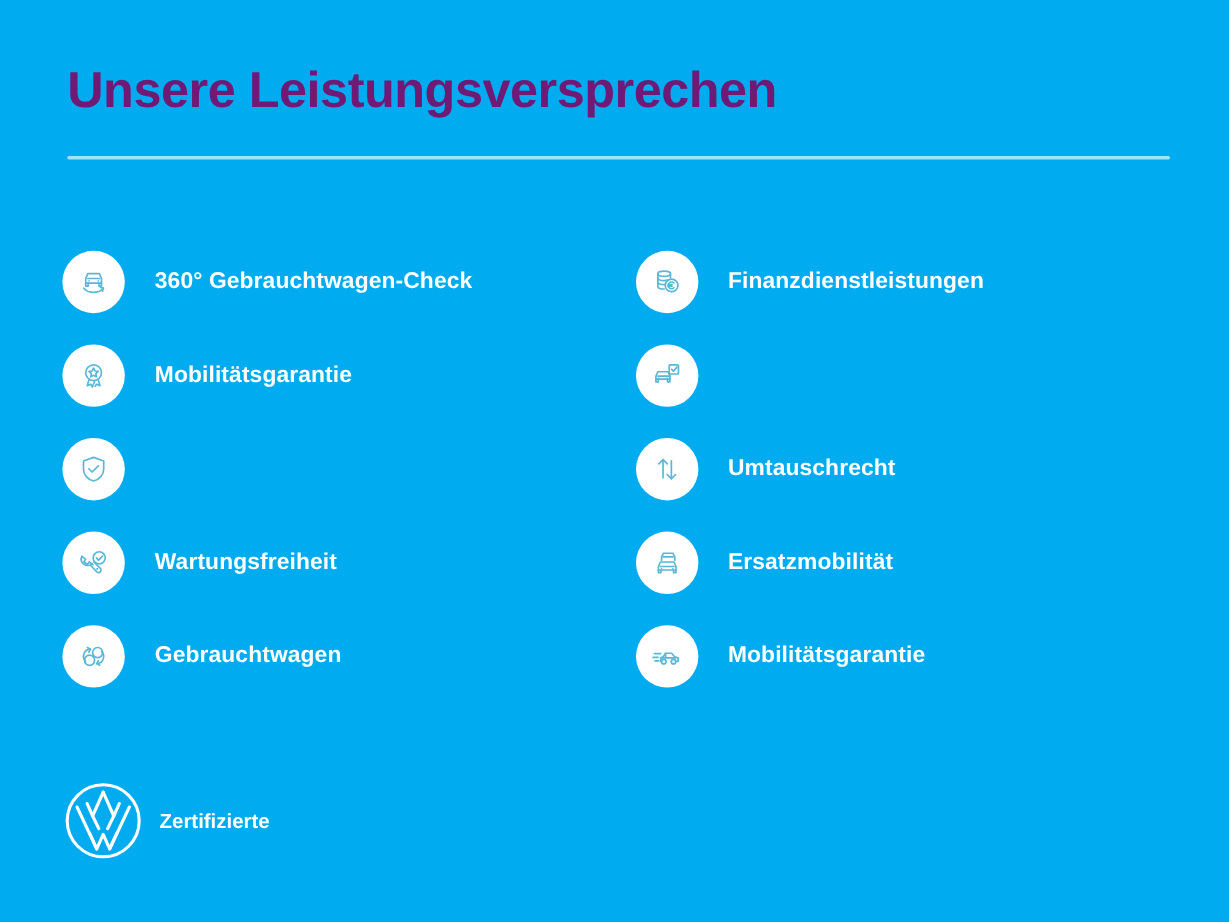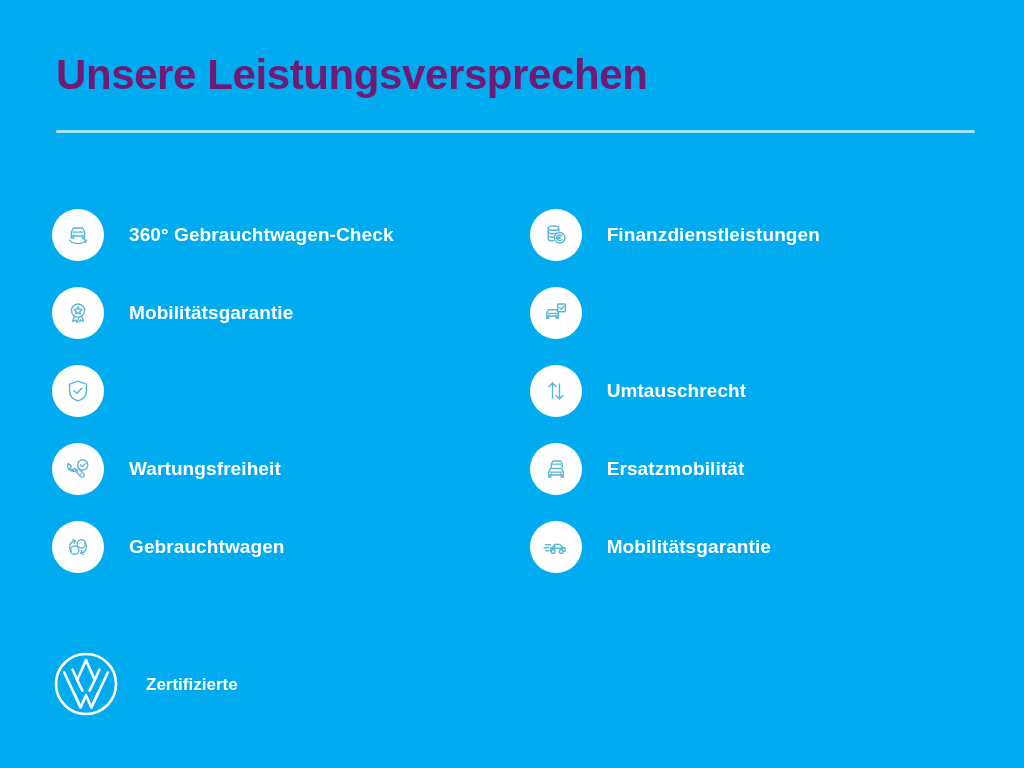--- a/index.html
+++ b/index.html
@@ -93,21 +93,21 @@
     top: 648px;
     display: flex;
     align-items: center;
   }
   .vw-logo {
     width: 72px;
     height: 72px;
     min-width: 72px;
   }
   .brand-text {
-    margin-left: 24px;
+    margin-left: 11px;
     color: #FFFFFF;
     font-size: 17px;
     font-weight: bold;
     line-height: 25px;
   }
   .brand-text div { white-space: nowrap; }
 </style>
 </head>
 <body>
 

